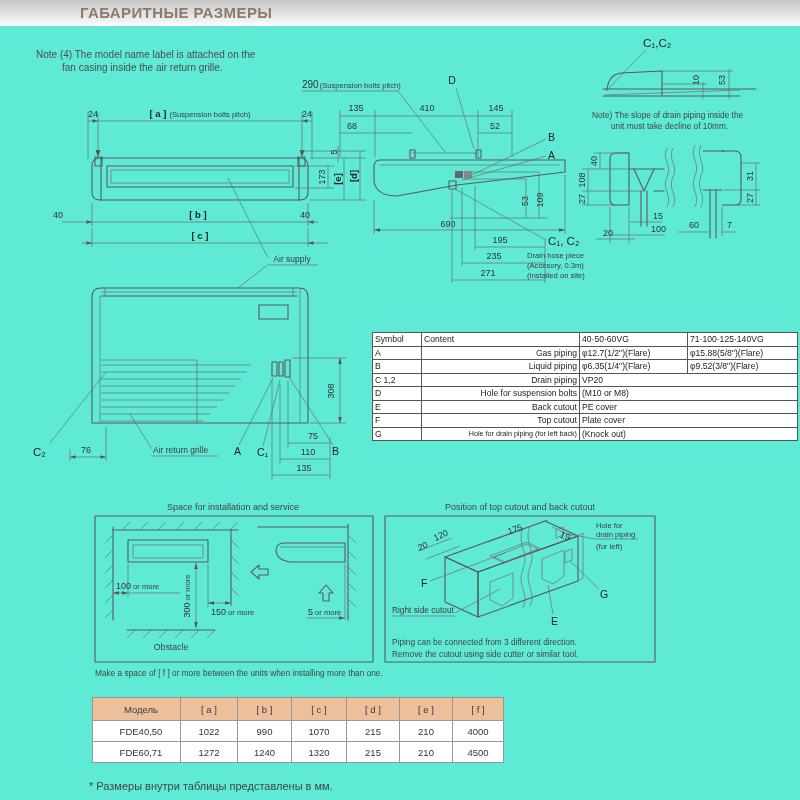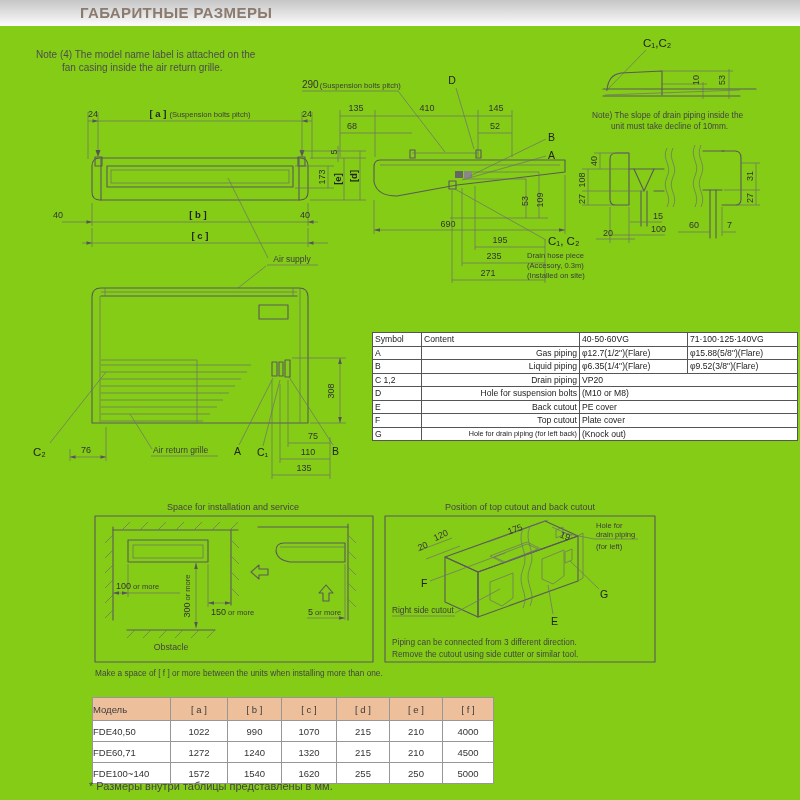--- a/index.html
+++ b/index.html
@@ -1,16 +1,16 @@
 <!DOCTYPE html>
 <html><head>
 <meta charset="utf-8">
 <style>
   html,body{margin:0;padding:0;background:#fff;}
-  .page{position:relative;width:800px;height:800px;background:#84cc16;overflow:hidden;
+  .page{position:relative;width:800px;height:800px;background:#5eead4;overflow:hidden;
         font-family:"Liberation Sans",sans-serif;}
   .header-band{position:absolute;left:0;top:0;width:800px;height:26px;
         background:linear-gradient(180deg,#c6c6c6 0%,#e3e3e3 55%,#fdfdfd 100%);}
   .page-title{position:absolute;left:80px;top:4px;margin:0;font-size:15px;font-weight:bold;
         letter-spacing:.4px;color:#8b7a6e;}
   .note1{position:absolute;left:36px;top:48px;font-size:10px;line-height:13px;color:#4d4d4d;}
   .note1 .indent{padding-left:26px;}
   svg text{font-family:"Liberation Sans",sans-serif;}
   .ln{stroke:#5a5a5a;stroke-width:1.1;fill:none;stroke-linecap:round;stroke-linejoin:round;}
   .lt{stroke:#6e6e6e;stroke-width:.7;fill:none;}
@@ -23,21 +23,21 @@
   .ar{fill:#555;stroke:none;}
   .symtab{position:absolute;left:372px;top:332px;border-collapse:collapse;background:#fff;}
   .symtab td{border:1px solid #555;font-size:8.6px;color:#222;text-align:left;
         padding:0 2px;height:12.5px;white-space:nowrap;}
   .symtab td.cl{text-align:right;padding-left:4px;}
   .symtab td.sm{font-size:7.2px;}
   .modtab{position:absolute;left:92px;top:697px;border-collapse:collapse;background:#fff;}
   .modtab td{border:1px solid #979797;font-size:9.5px;color:#333;text-align:center;
         height:18px;white-space:nowrap;}
   .modtab tr.hd td{background:#edbf9b;height:20px;color:#3a3a3a;}
-  .modtab td.cl{text-align:left;padding-left:0;}
+  .modtab td.cl{text-align:center;padding-left:10px;}
   .footnote{position:absolute;left:89px;top:780px;font-size:11px;color:#444;}
 </style>
 </head>
 <body>
 
 <div class="page">
 
   <div class="header-band">
     <h1 class="page-title">ГАБАРИТНЫЕ РАЗМЕРЫ</h1>
   </div>
@@ -473,26 +473,17 @@
     </tr>
     <tr>
       <td class="cl">FDE60,71</td>
       <td>1272</td>
       <td>1240</td>
       <td>1320</td>
       <td>215</td>
       <td>210</td>
       <td>4500</td>
     </tr>
-    <tr>
-      <td class="cl">FDE100~140</td>
-      <td>1572</td>
-      <td>1540</td>
-      <td>1620</td>
-      <td>255</td>
-      <td>250</td>
-      <td>5000</td>
-    </tr>
   </tbody>
     </table>
 
   <div class="footnote">* Размеры внутри таблицы представлены в мм.</div>
 </div>
 
 </body></html>

